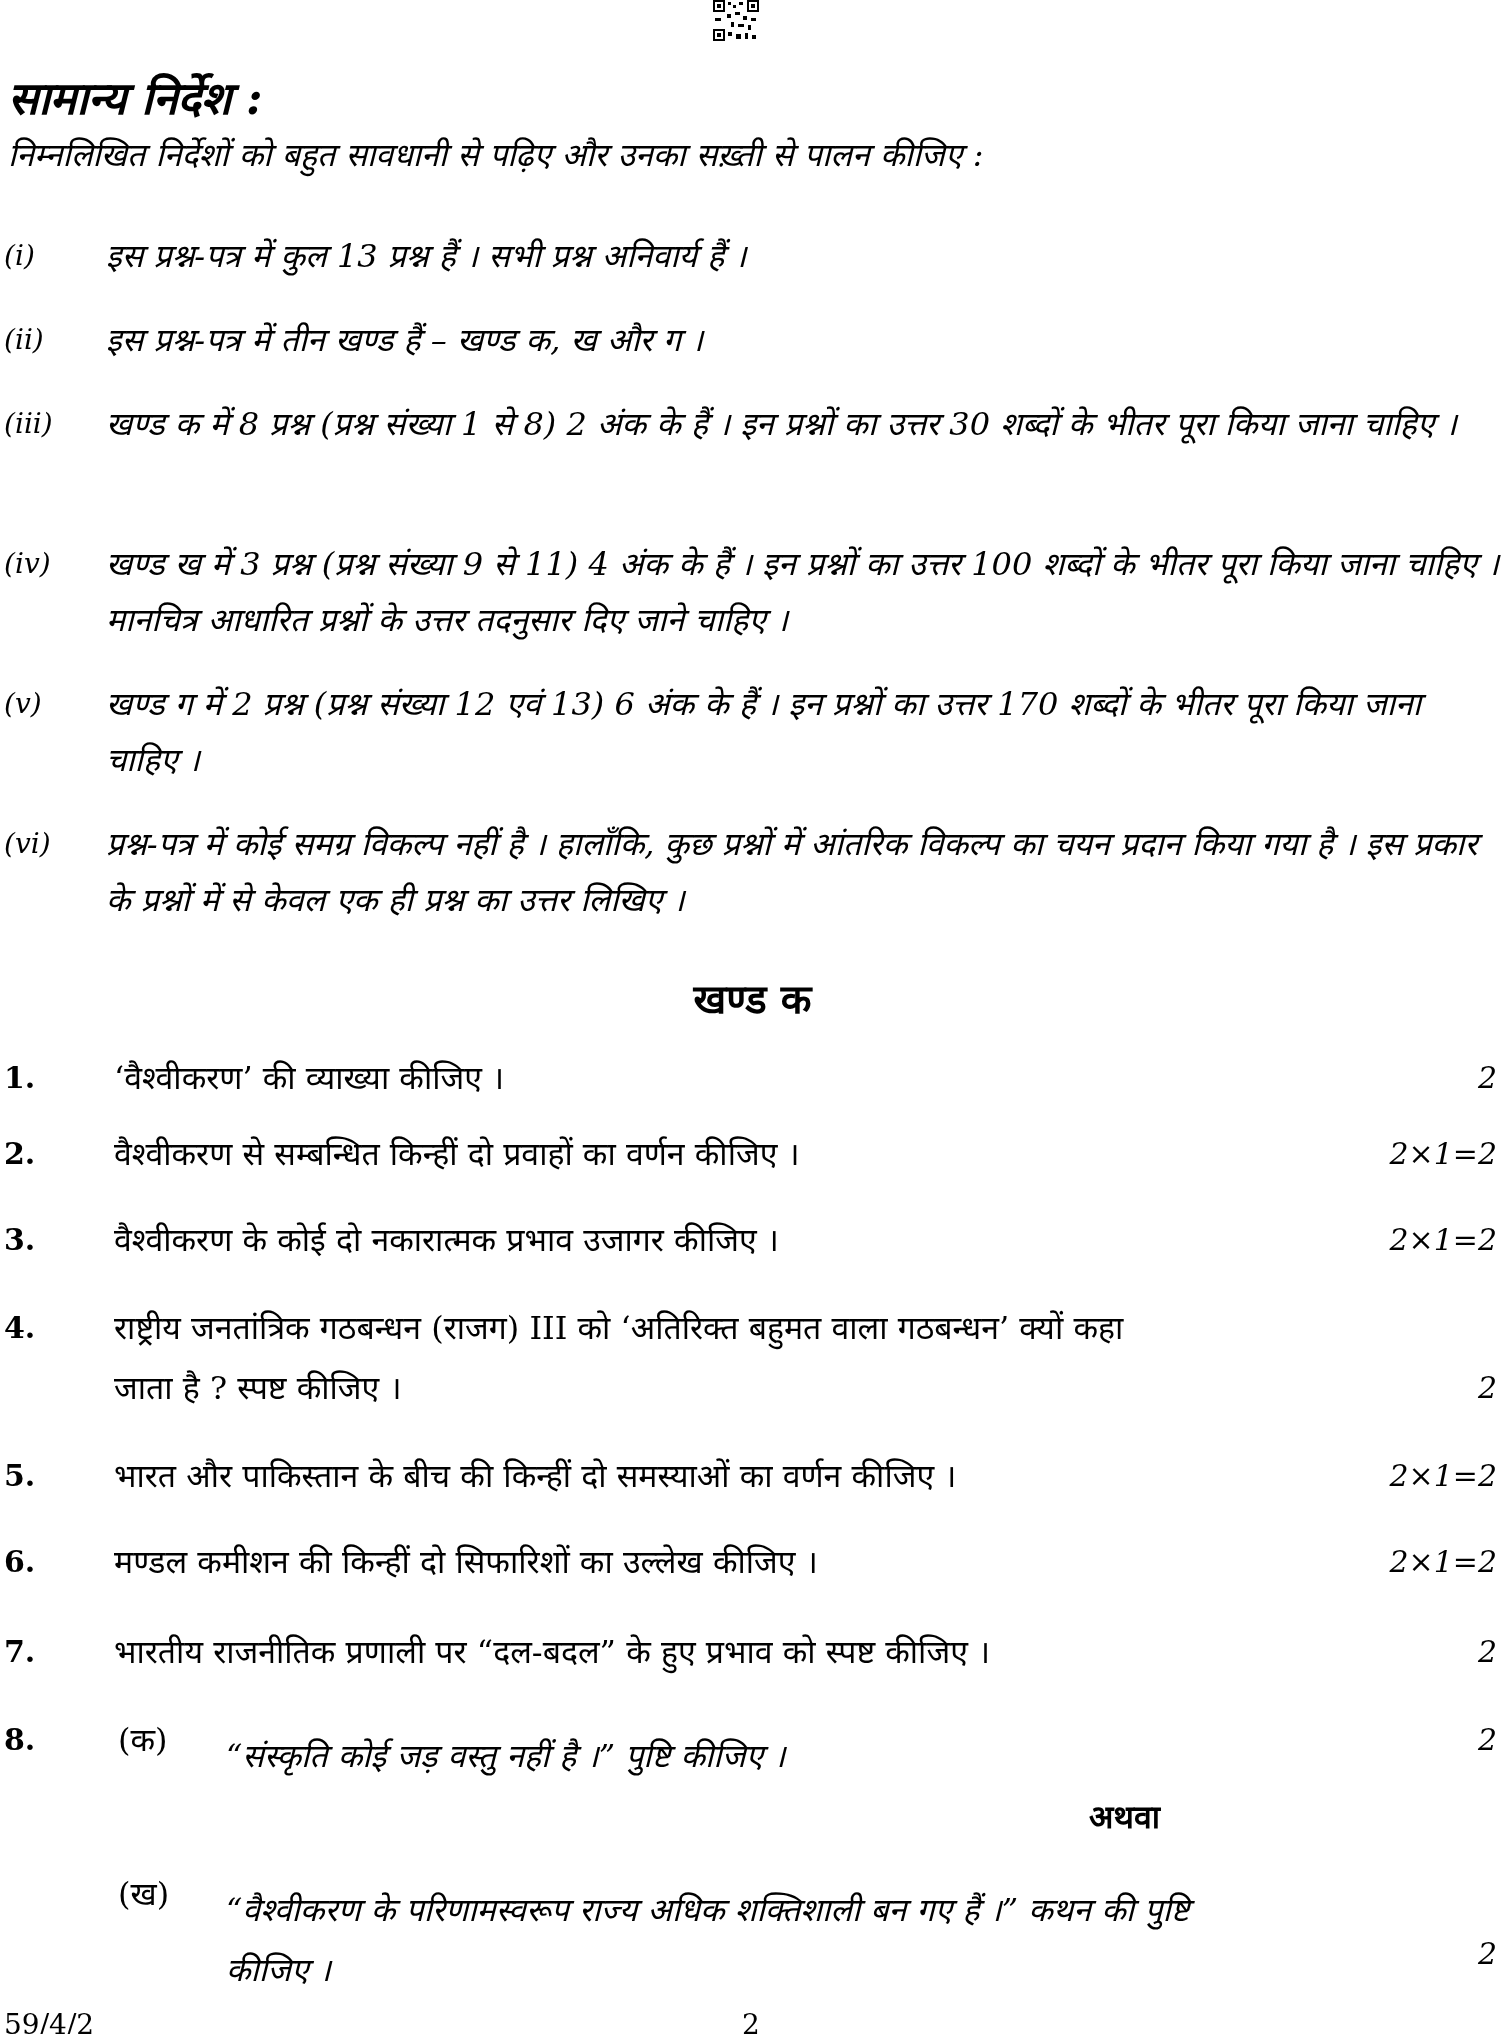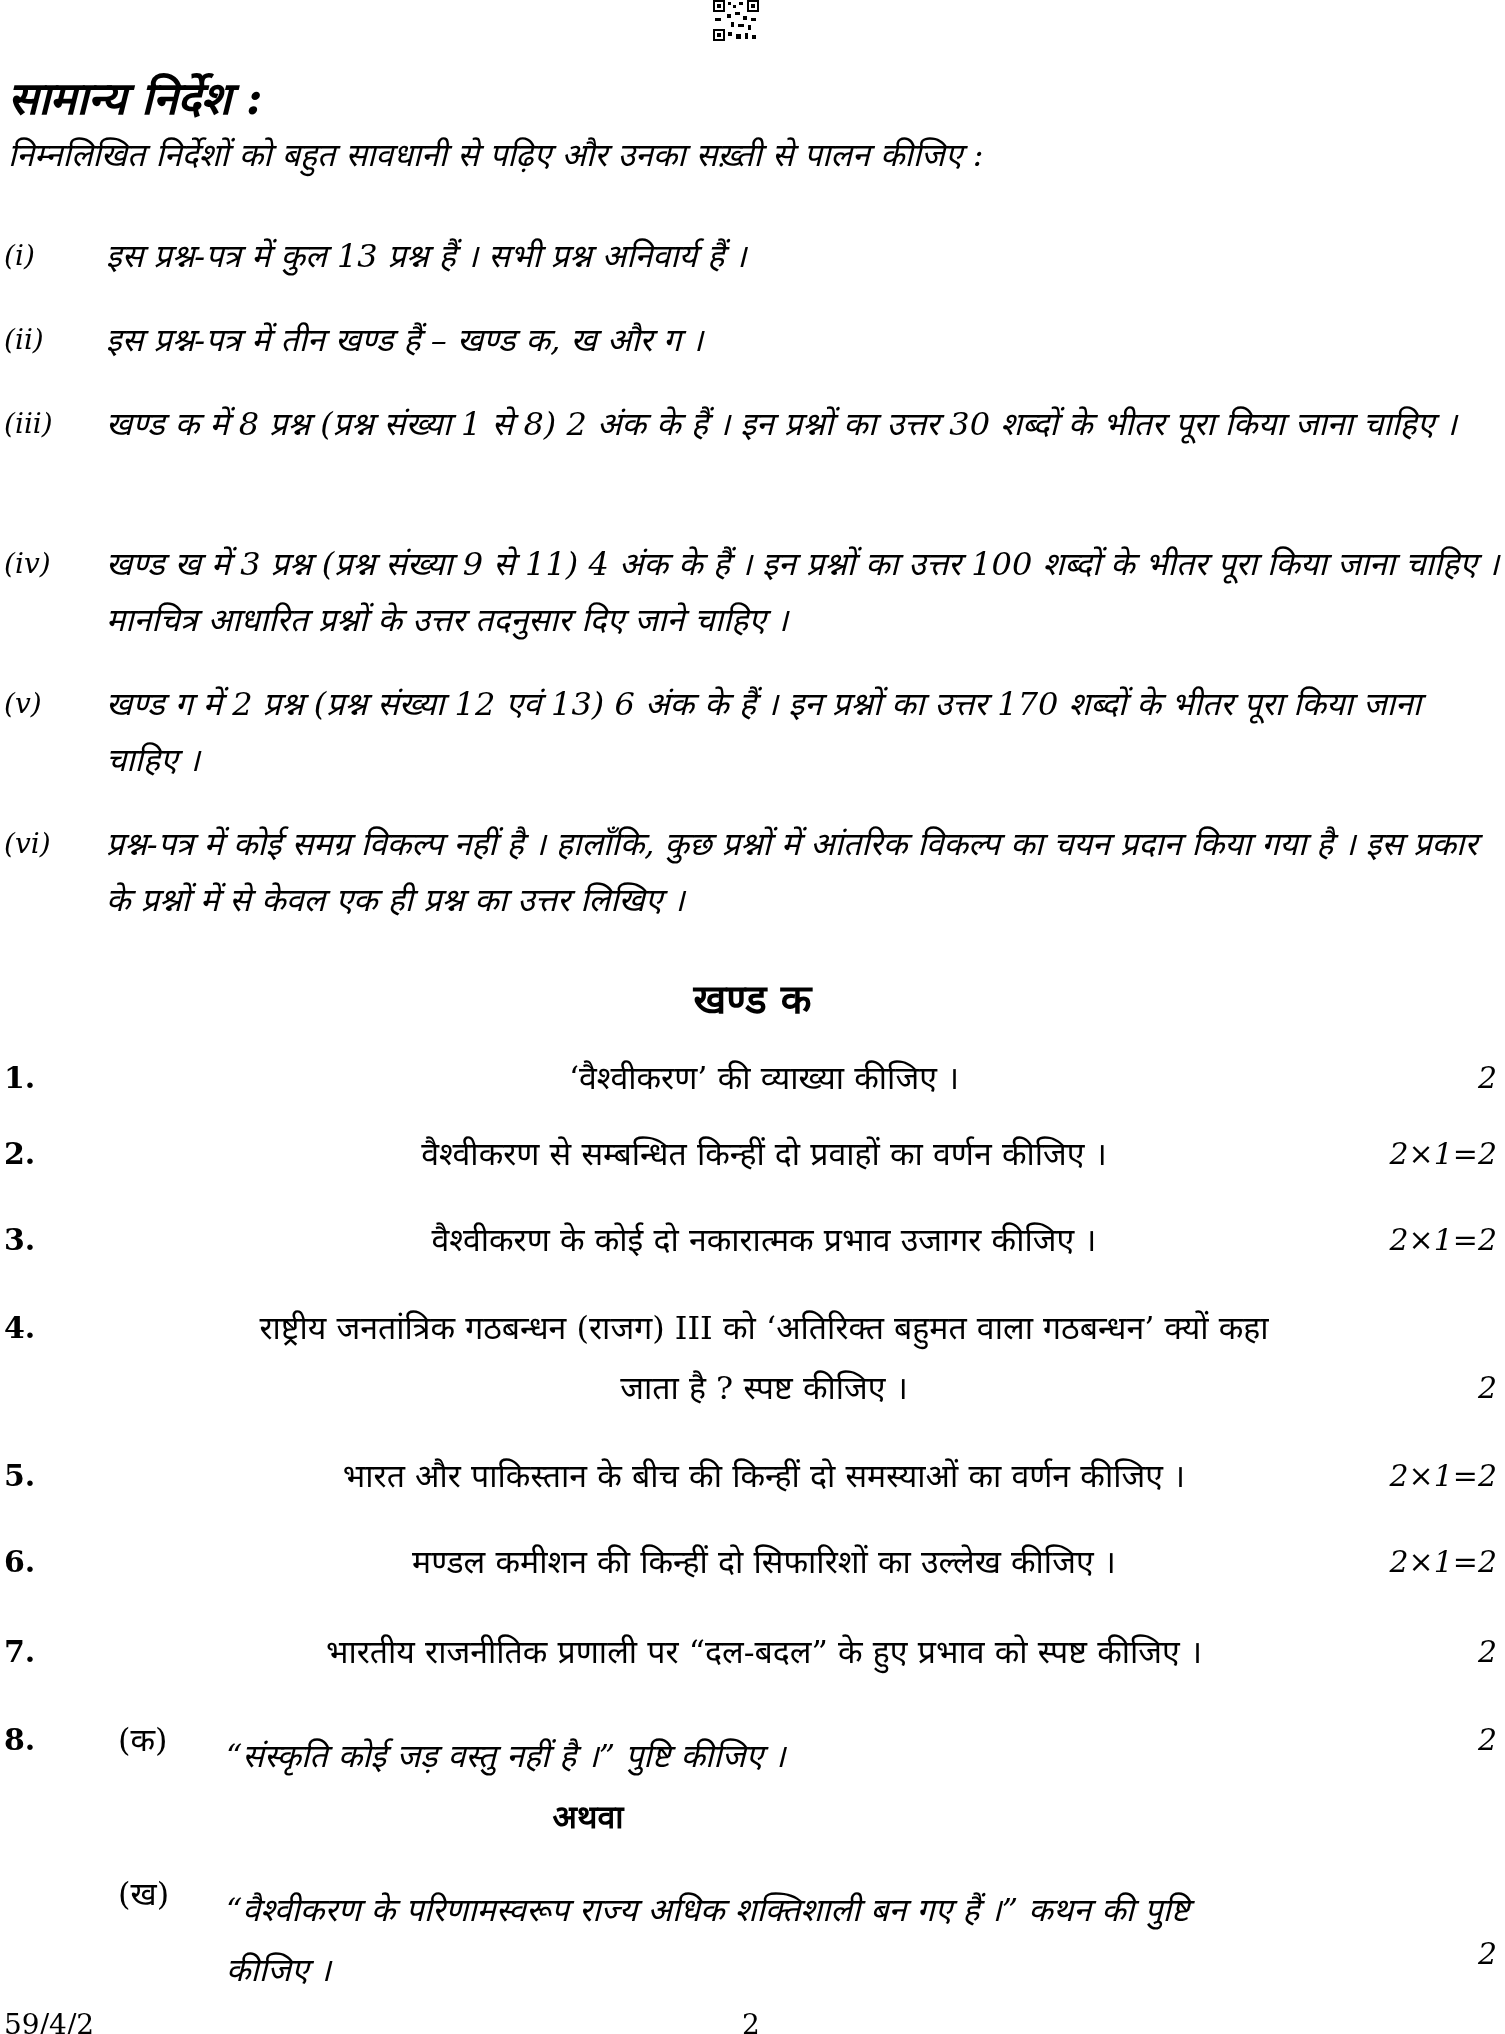--- a/index.html
+++ b/index.html
@@ -83,21 +83,20 @@
     left: 4px;
     top: 0;
     font-weight: bold;
     font-size: 30px;
   }
   .q .qt {
     position: absolute;
     left: 114px;
     top: 0;
     width: 1300px;
-    text-align: center;
   }
   .q .sub {
     position: absolute;
     left: 118px;
     top: 0;
   }
   .q .subt {
     position: absolute;
     left: 226px;
     top: 16px;
@@ -108,25 +107,24 @@
     position: absolute;
     right: 8px;
     top: 0;
     font-style: italic;
     font-size: 30px;
   }
   .athva {
     position: absolute;
     left: 0;
     width: 1160px;
-    text-align: center;
+    text-align: right;
     top: 1794px;
     font-size: 32px;
     font-weight: bold;
-    padding-left: 8px;
   }
   .footer-code {
     position: absolute;
     left: 4px;
     top: 2008px;
     font-size: 28px;
   }
   .footer-page {
     position: absolute;
     left: 742px;

